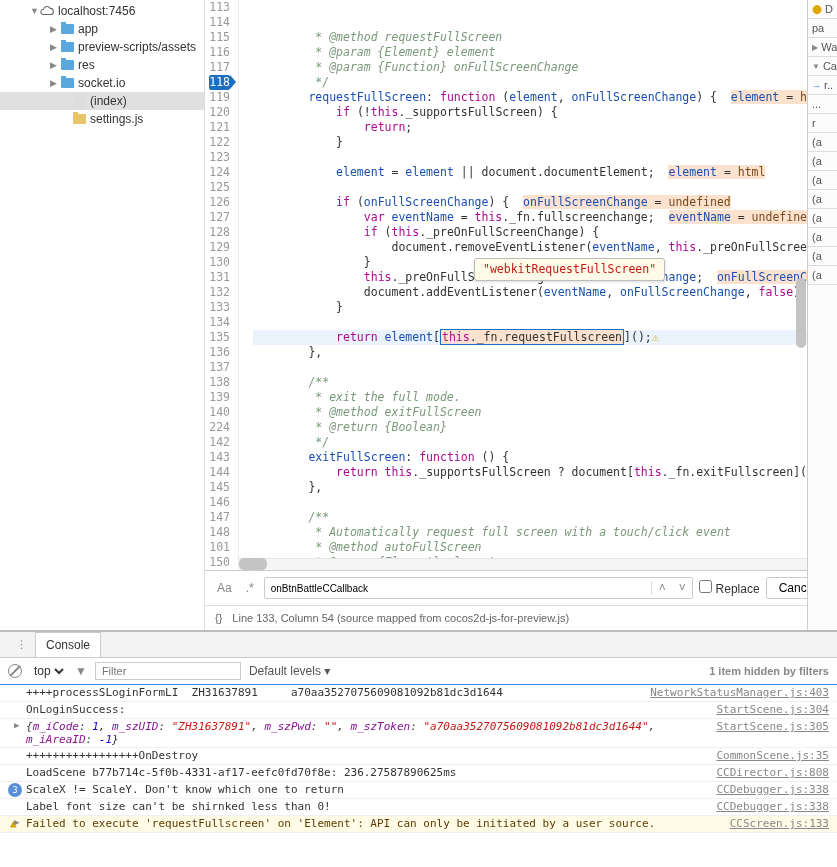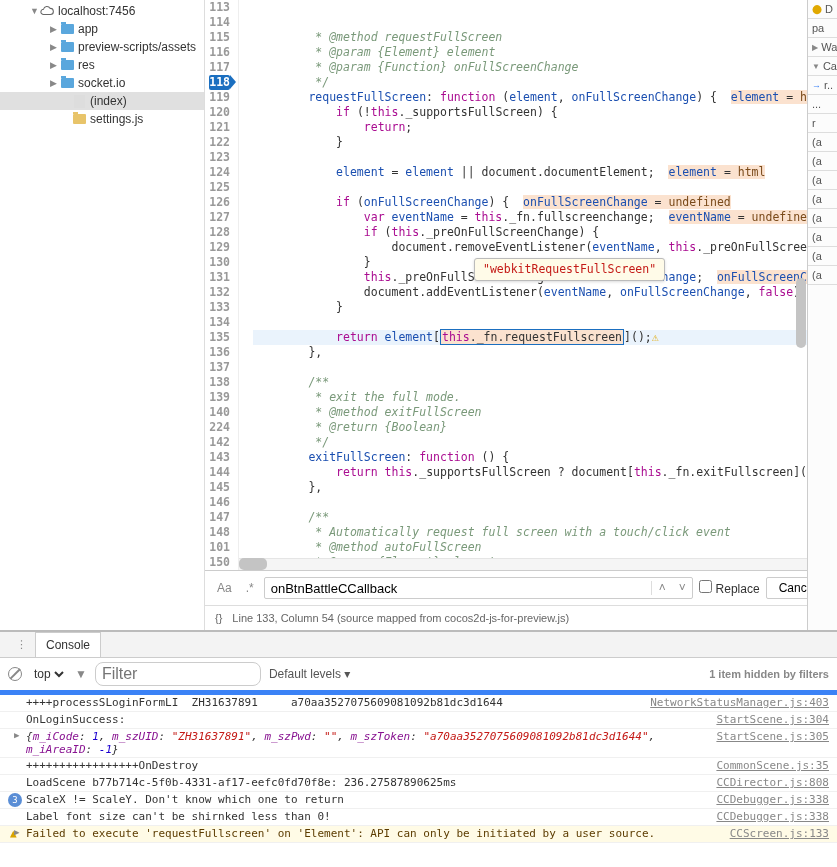--- a/index.html
+++ b/index.html
@@ -12,50 +12,50 @@
 .tree-icon { width: 14px; height: 14px; margin-right: 4px; display: inline-flex; align-items: center; justify-content: center; }
 .folder-blue { width: 13px; height: 10px; background: #5aa7dd; border-radius: 1px; position: relative; }
 .folder-blue::before { content: ''; position: absolute; top: -2px; left: 0; width: 5px; height: 2px; background: #5aa7dd; }
 .folder-yellow { width: 13px; height: 10px; background: #e8c46a; border-radius: 1px; position: relative; }
 .folder-yellow::before { content: ''; position: absolute; top: -2px; left: 0; width: 5px; height: 2px; background: #e8c46a; }
 .file-icon { width: 11px; height: 13px; background: #ddd; border-radius: 1px; }
 .cloud-icon svg { width: 14px; height: 12px; }
 .code-area { flex: 1; display: flex; flex-direction: column; background: #fff; overflow: hidden; position: relative; }
 .code-body { display: flex; flex: 1; overflow: hidden; font-family: Menlo, Consolas, monospace; font-size: 11.5px; line-height: 15px; }
 .gutter { background: #fff; color: #999; text-align: right; padding: 0 8px 0 4px; border-right: 1px solid #eee; user-select: none; min-width: 34px; }
-.gutter .ln { height: 15px; font-weight: bold; }
+.gutter .ln { height: 15px; }
 .gutter .ln.current { background: #1b6fc0; color: #fff; border-radius: 2px; position: relative; }
 .gutter .ln.current::after { content: ''; position: absolute; right: -6px; top: 0; border: 7.5px solid transparent; border-left: 6px solid #1b6fc0; border-right: 0; }
 .code-lines { flex: 1; padding-left: 14px; white-space: pre; overflow: hidden; position: relative; }
 .code-lines .line { height: 15px; }
 .code-lines .hl-line { background: #eaf3fc; }
 .kw { color: #aa0d91; }
 .def { color: #1b4fb0; }
 .com { color: #7a997a; font-style: italic; }
 .prop { color: #333; }
 .brown { color: #7a4a1a; }
 .diff-bg { background: #fbe2cf; }
 .tooltip { position: absolute; left: 235px; top: 258px; background: #fffbe8; border: 1px solid #bbb; border-radius: 3px; padding: 3px 8px; font-family: Menlo, Consolas, monospace; font-size: 11.5px; color: #c41a16; box-shadow: 0 1px 3px rgba(0,0,0,0.15); }
 .hl-box { border: 1px solid #1b6fc0; background: #fbe2cf; padding: 0 1px; }
 .warn-tri { color: #e0a800; }
 .search-bar { display: flex; align-items: center; border-top: 1px solid #ccc; padding: 6px 8px; gap: 6px; background: #fff; font-family: -apple-system, Arial, sans-serif; font-size: 12px; }
 .search-bar .opt { color: #888; padding: 2px 4px; cursor: pointer; }
 .search-input-wrap { flex: 1; display: flex; align-items: center; border: 1px solid #ccc; border-radius: 2px; height: 22px; }
-.search-input-wrap input { flex: 1; border: none; padding: 0 6px; font-size: 13px; outline: none; }
+.search-input-wrap input { flex: 1; border: none; padding: 0 6px; font-size: 10px; outline: none; }
 .search-nav { display: flex; border-left: 1px solid #ddd; }
 .search-nav span { width: 20px; text-align: center; color: #888; cursor: pointer; }
 .search-btn { border: 1px solid #ccc; background: #fff; padding: 3px 12px; border-radius: 2px; cursor: pointer; font-size: 12px; }
 .status-bar { border-top: 1px solid #ddd; padding: 6px 10px; color: #666; font-family: -apple-system, Arial, sans-serif; font-size: 11px; display: flex; align-items: center; gap: 10px; }
 .console-section { border-top: 2px solid #bbb; display: flex; flex-direction: column; height: 237px; }
 .console-tabs { display: flex; align-items: center; border-bottom: 1px solid #ccc; background: #f3f3f3; height: 26px; padding-left: 8px; font-family: -apple-system, Arial, sans-serif; }
 .console-tabs .dots { color: #888; padding: 0 8px; }
 .console-tabs .tab { padding: 5px 10px; background: #fff; border: 1px solid #ccc; border-bottom: none; font-size: 12px; color: #333; }
-.console-toolbar { display: flex; align-items: center; border-bottom: 5px solid #3b82f6; padding: 4px 8px; gap: 8px; font-family: -apple-system, Arial, sans-serif; font-size: 12px; color: #555; }
+.console-toolbar { display: flex; align-items: center; border-bottom: 1px solid #3b82f6; padding: 4px 8px; gap: 8px; font-family: -apple-system, Arial, sans-serif; font-size: 12px; color: #555; }
 .console-toolbar .select { border: none; background: transparent; font-size: 12px; color: #333; }
-.console-toolbar .filter { border: 1px solid #ccc; padding: 2px 6px; border-radius: 8px; width: 166px; font-size: 16px; }
+.console-toolbar .filter { border: 1px solid #ccc; padding: 2px 6px; border-radius: 0; width: 146px; font-size: 11px; }
 .console-toolbar .spacer { flex: 1; }
 .console-toolbar .hidden-msg { color: #888; font-size: 11px; font-weight: bold; }
 .console-toolbar .clear-icon { width:14px; height:14px; border:1.5px solid #888; border-radius:50%; position:relative; }
 .console-toolbar .clear-icon::after { content:''; position:absolute; width:14px; height:1.5px; background:#888; top:5px; left:-1px; transform:rotate(-45deg); }
 .console-body { flex: 1; overflow: auto; font-family: Menlo, Consolas, monospace; font-size: 11px; }
 .console-row { display: flex; padding: 1px 8px 1px 26px; border-bottom: 1px solid #f0f0f0; position: relative; min-height: 17px; align-items: baseline; }
 .console-row .msg { flex: 1; white-space: pre-wrap; }
 .console-row .src { color: #888; text-decoration: underline; white-space: nowrap; padding-left: 8px; }
 .console-row .expand { position: absolute; left: 14px; color: #888; font-size: 9px; }
 .console-row.warn { background: #fffbe6; color: #5c3c00; }

